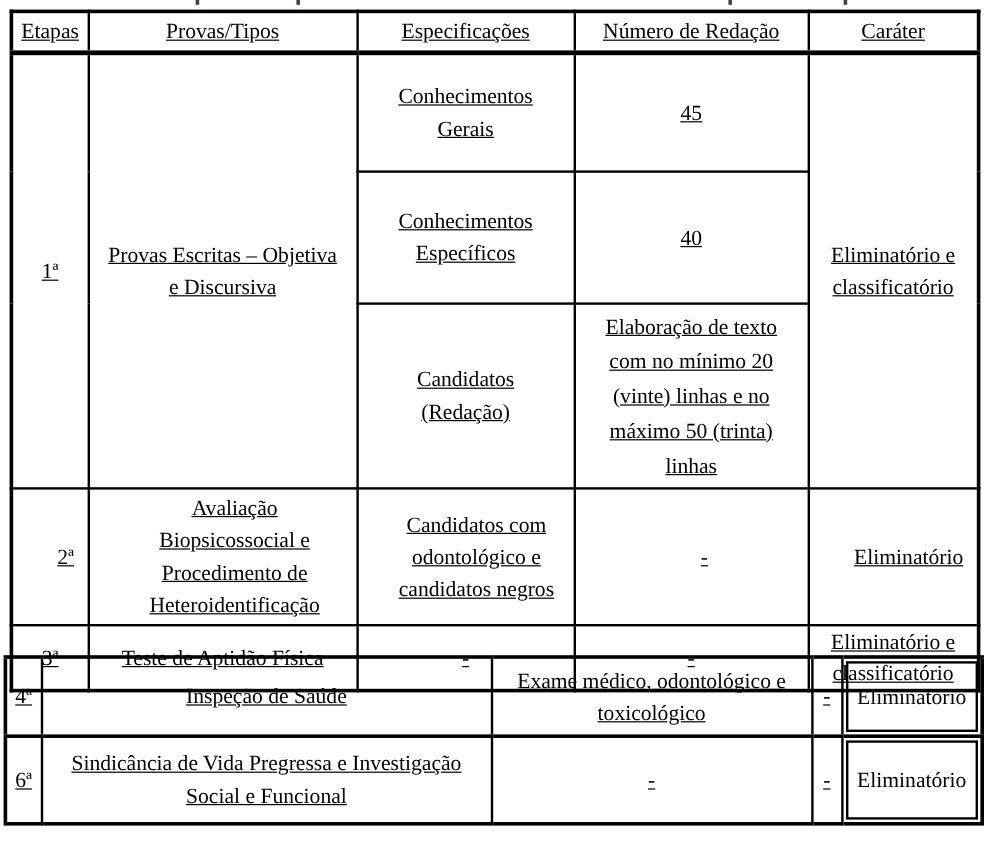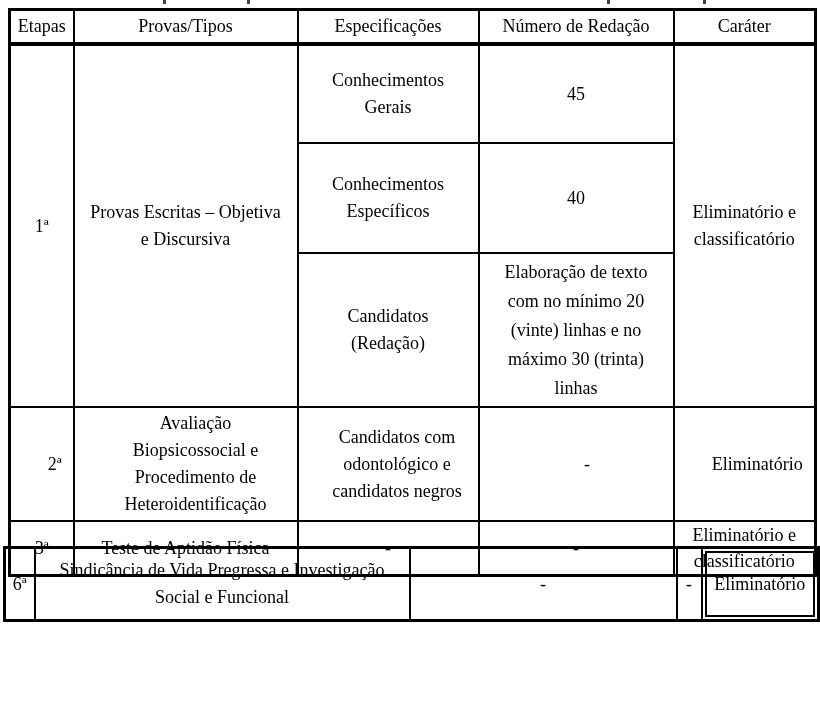--- a/index.html
+++ b/index.html
@@ -2,21 +2,21 @@
 <html><head>
 <meta charset="utf-8">
 <style>
   html,body{margin:0;padding:0;}
   body{
     width:820px;height:716px;position:relative;background:#ffffff;
     font-family:"Liberation Serif", serif;color:#000;
   }
   .artifact{position:absolute;top:0;height:4px;width:3px;background:#3c3f52;}
 
-  table{border-collapse:collapse;table-layout:fixed;position:absolute;}
+  table{border-collapse:collapse;table-layout:fixed;position:absolute;text-decoration:underline;}
   td,th{
     border:2px solid #000;
     text-align:center;vertical-align:middle;
     font-size:18px;line-height:27px;font-weight:normal;
     padding:2px 6px;overflow:hidden;
   }
 
   
   .t1{left:8px;top:8px;width:806px;border:3px solid #000;}
   .t1 thead th{border-bottom:4px solid #000;height:31px;padding:0 4px;}
@@ -76,21 +76,21 @@
       <td class="spec-cell">Conhecimentos Gerais</td>
       <td class="quest-cell">45</td>
       <td rowspan="3" class="carater-cell">Eliminatório e classificatório</td>
     </tr>
     <tr class="r-b">
       <td class="spec-cell">Conhecimentos Específicos</td>
       <td class="quest-cell">40</td>
     </tr>
     <tr class="r-c">
       <td class="spec-cell">Candidatos (Redação)</td>
-      <td class="quest-cell">Elaboração de texto com no mínimo 20 (vinte) linhas e no máximo 30 (trinta) linhas</td>
+      <td class="quest-cell">Elaboração de texto com no mínimo 20 (vinte) linhas e no máximo 50 (trinta) linhas</td>
     </tr>
     <tr class="r-2">
       <td>2ª</td>
       <td class="prova-cell">Avaliação Biopsicossocial e Procedimento de Heteroidentificação</td>
       <td class="spec-cell">Candidatos com odontológico e candidatos negros</td>
       <td class="quest-cell">-</td>
       <td class="carater-cell">Eliminatório</td>
     </tr>
     <tr class="r-3">
       <td>3ª</td>
@@ -104,20 +104,29 @@
 
 <table class="t2">
   <colgroup>
     <col style="width:30px">
       <col style="width:375px">
       <col style="width:267px">
     <col style="width:25px">
       <col style="width:117px">
   </colgroup>
   <tbody>
+    <tr class="r-4">
+      <td>4ª</td>
+      <td>Inspeção de Saúde</td>
+      <td>Exame médico, odontológico e toxicológico</td>
+      <td>-</td>
+      <td class="carater2">
+        <div class="cbox">Eliminatório</div>
+      </td>
+    </tr>
     <tr class="r-6">
       <td>6ª</td>
       <td>Sindicância de Vida Pregressa e Investigação Social e Funcional</td>
       <td>-</td>
       <td>-</td>
       <td class="carater2">
         <div class="cbox">Eliminatório</div>
       </td>
     </tr>
   </tbody>

